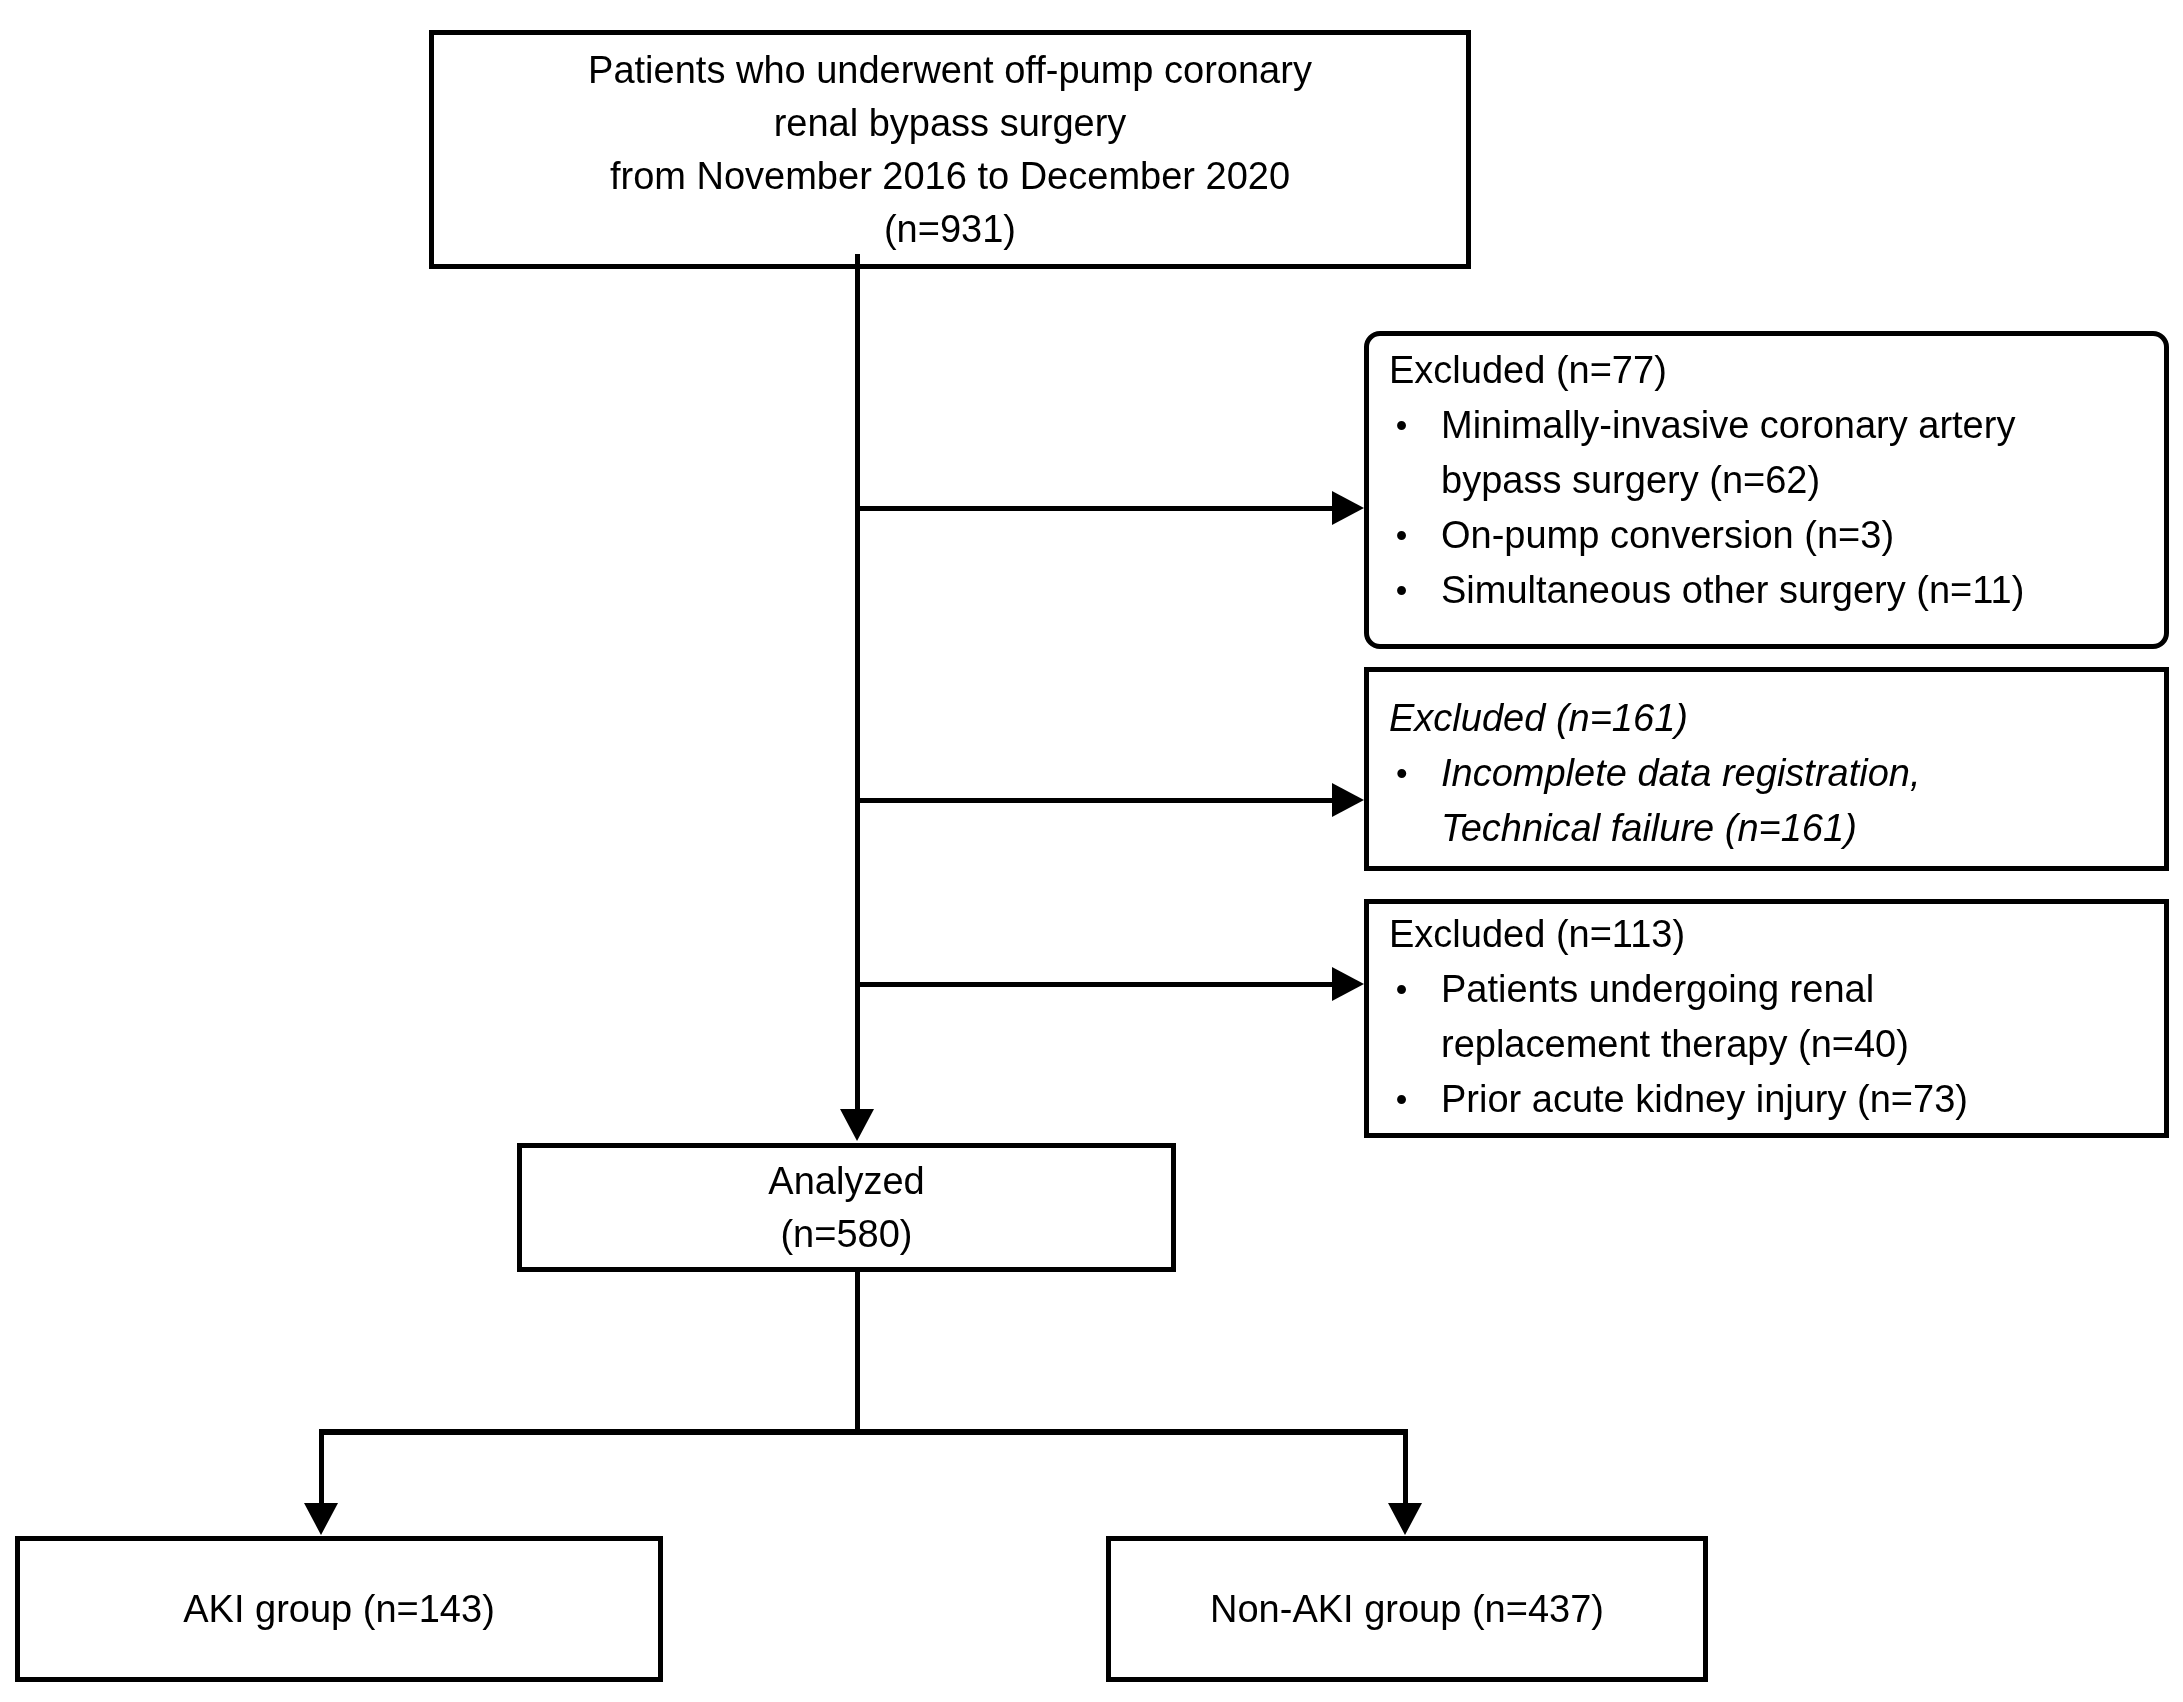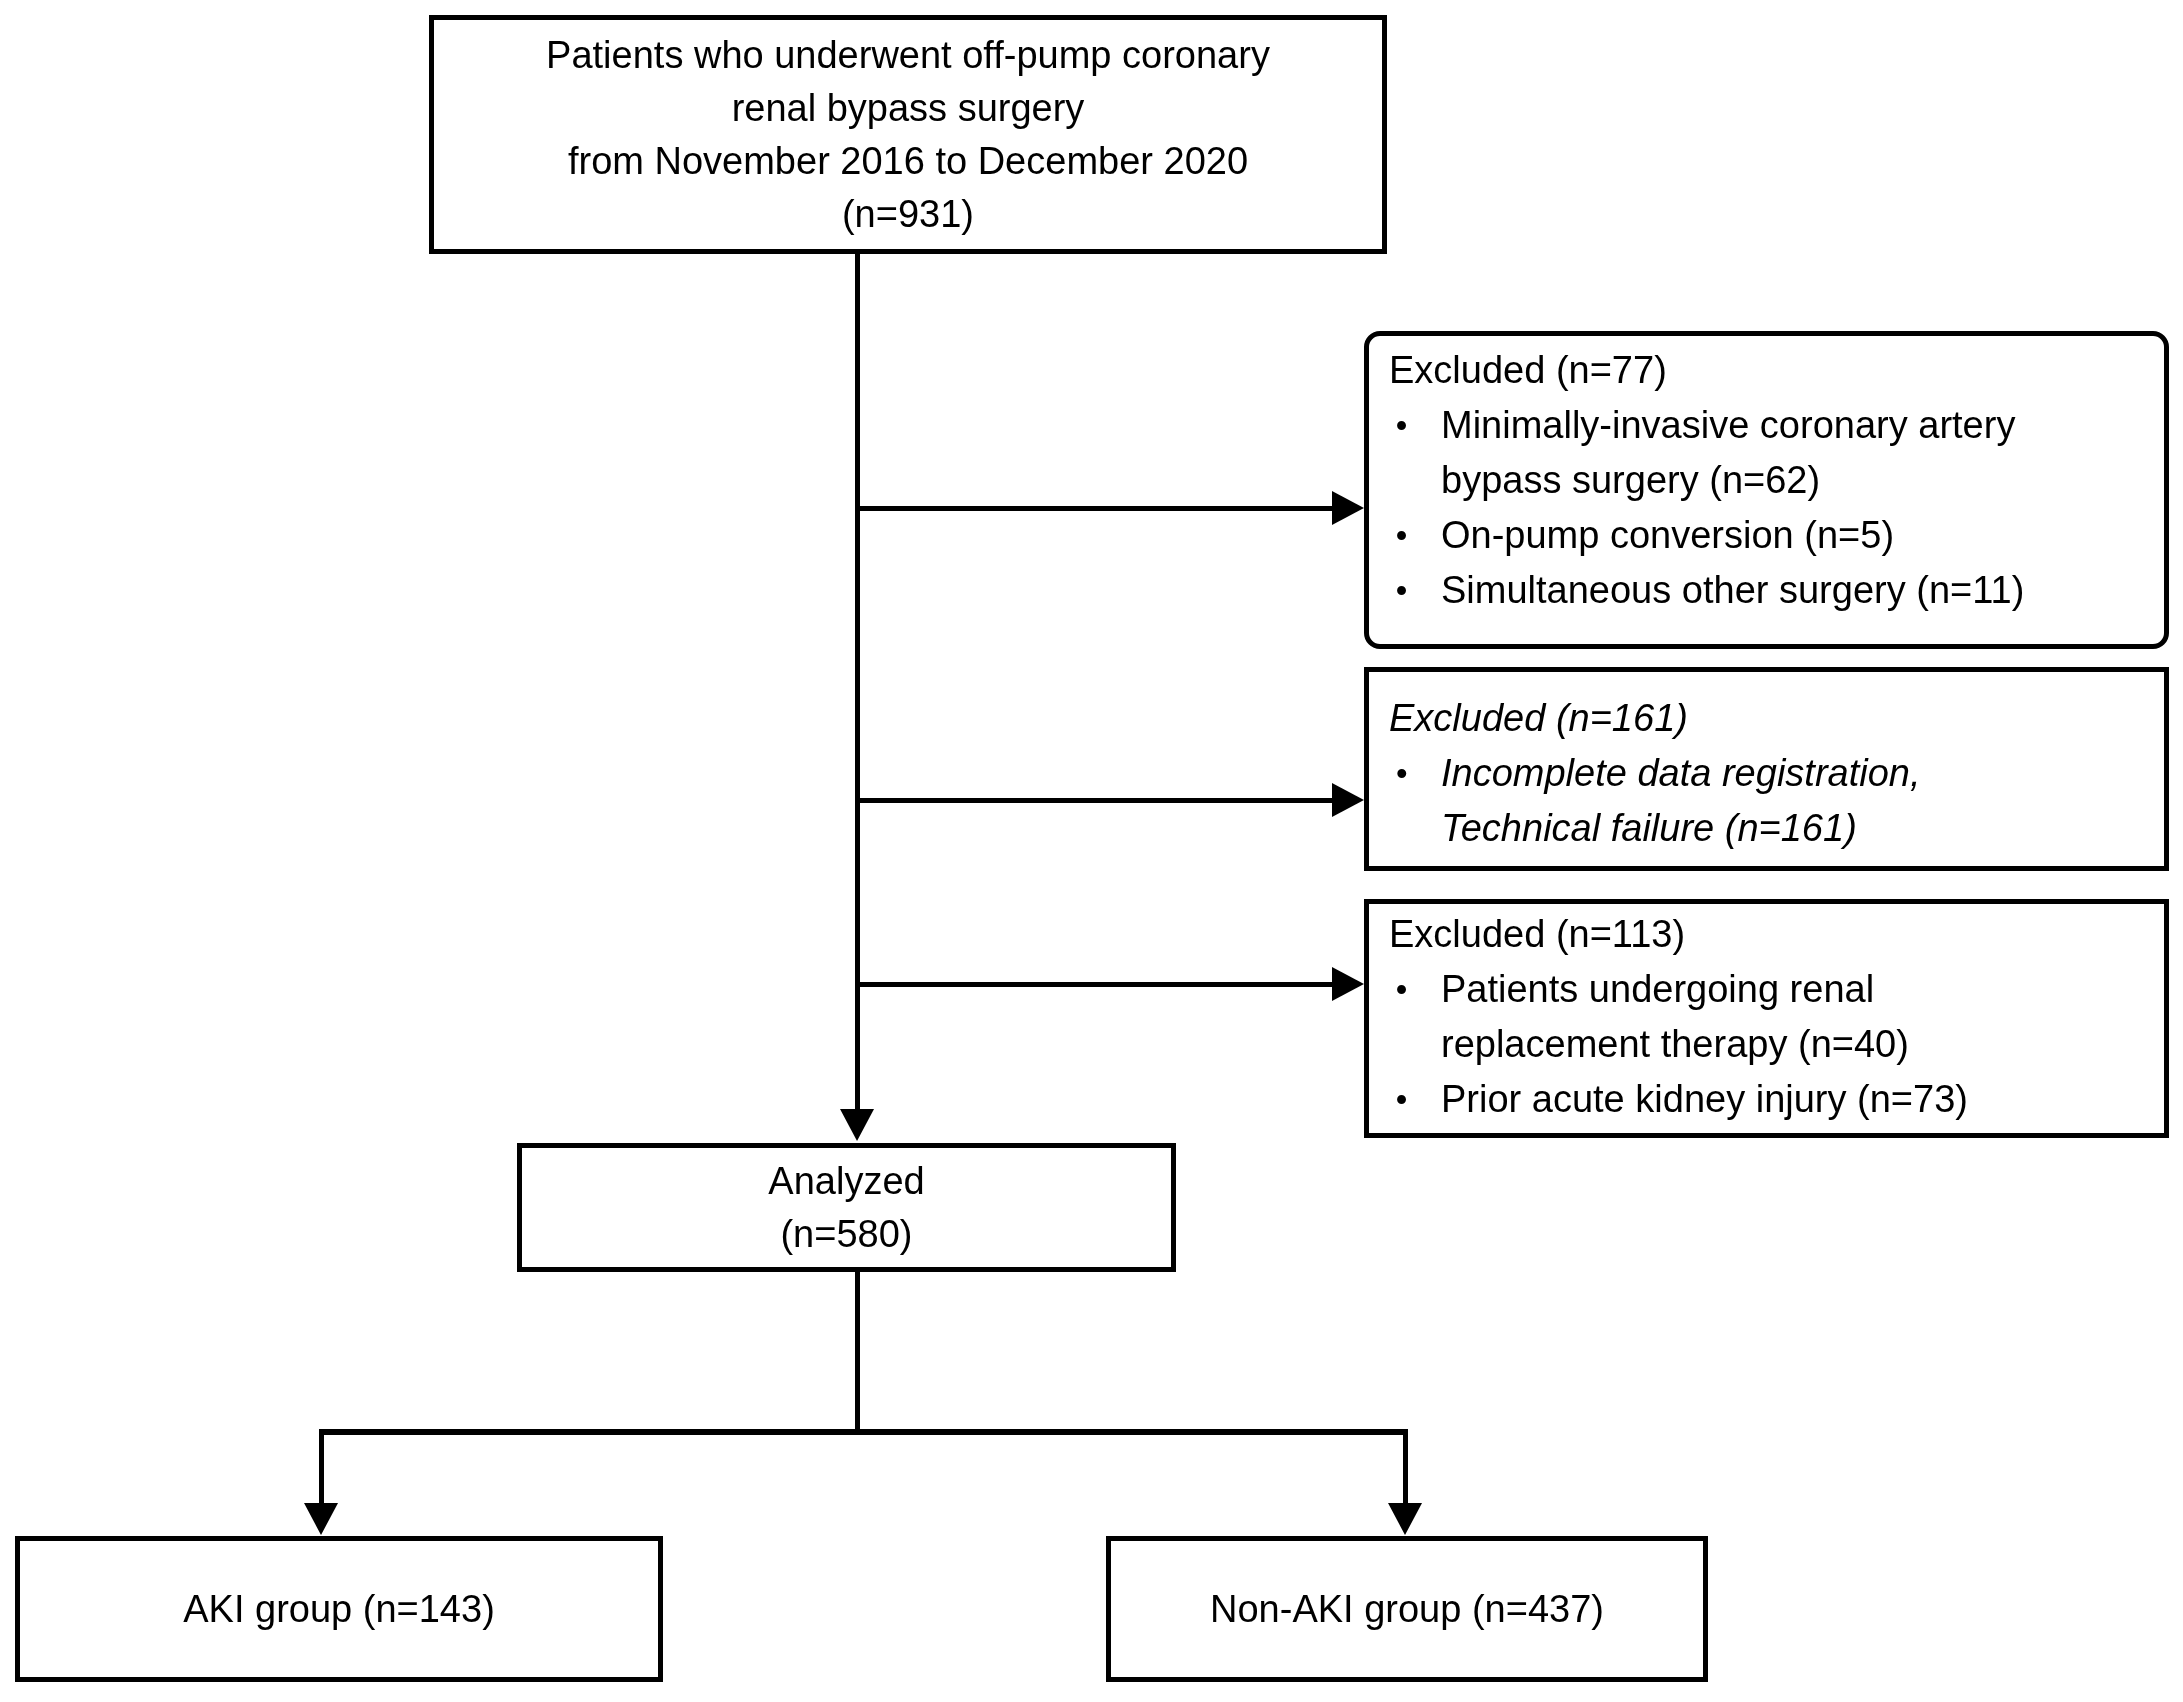--- a/index.html
+++ b/index.html
@@ -25,21 +25,21 @@
     color: #000000;
   }
   .center-text {
     display: flex;
     flex-direction: column;
     align-items: center;
     justify-content: center;
     text-align: center;
     line-height: 53px;
   }
-  .title-box   { left: 429px;  top: 15px;   width: 958px; height: 239px; }
+  .title-box   { left: 429px;  top: 30px;   width: 1042px; height: 239px; }
   .excl-box    { left: 1364px; width: 805px; line-height: 55px; padding-left: 20px; padding-right: 22px; }
   .excl-1      { top: 331px;  height: 318px; padding-top: 7px; border-radius: 16px; }
   .excl-2      { top: 667px;  height: 204px; padding-top: 19px; font-style: italic; }
   .excl-3      { top: 899px; height: 239px; padding-top: 3px; }
   .analyzed-box{ left: 517px;  top: 1143px; width: 659px; height: 129px; }
   .aki-box     { left: 15px;   top: 1536px; width: 648px; height: 146px; }
   .nonaki-box  { left: 1082px; top: 1536px; width: 602px; height: 146px; margin-left: 24px; }
 
   .excl-title { line-height: 55px; }
   .bullet-row { display: flex; align-items: flex-start; }
@@ -110,21 +110,21 @@
 
   <div class="box excl-box excl-1">
     <div class="excl-title">Excluded (n=77)</div>
     <div class="bullet-row">
       <span class="bullet-glyph">•</span>
       <span class="bullet-text">Minimally-invasive coronary artery
 bypass surgery (n=62)</span>
     </div>
     <div class="bullet-row">
       <span class="bullet-glyph">•</span>
-      <span class="bullet-text">On-pump conversion (n=5)</span>
+      <span class="bullet-text">On-pump conversion (n=3)</span>
     </div>
     <div class="bullet-row">
       <span class="bullet-glyph">•</span>
       <span class="bullet-text">Simultaneous other surgery (n=11)</span>
     </div>
   </div>
 
   <div class="box excl-box excl-2">
     <div class="excl-title">Excluded (n=161)</div>
     <div class="bullet-row">

